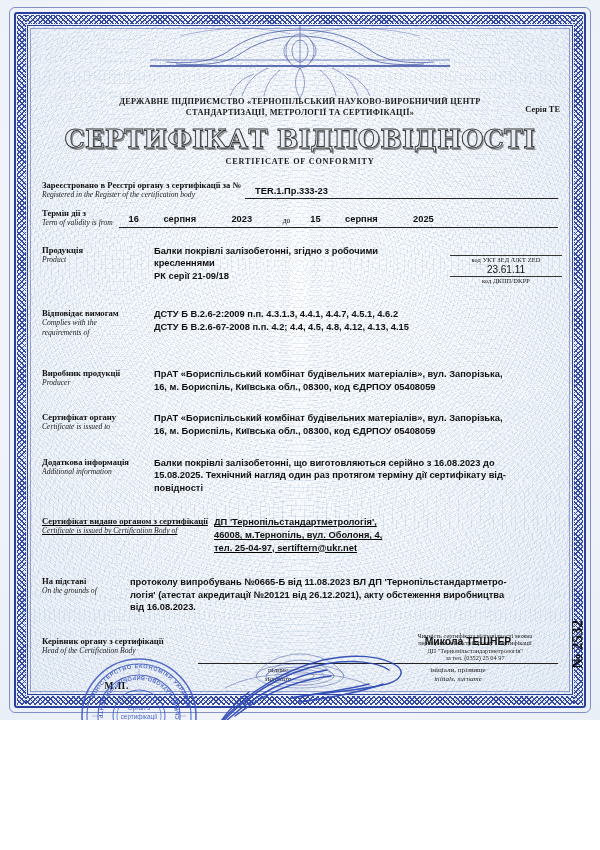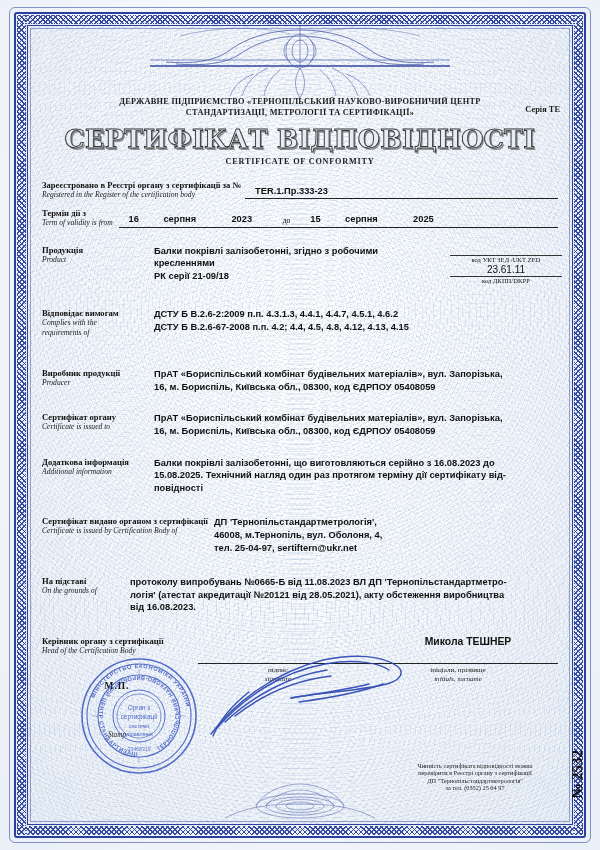--- a/index.html
+++ b/index.html
@@ -3,21 +3,21 @@
 <meta charset="utf-8">
 <style>
   html,body{margin:0;padding:0;}
   body{
     width:600px;height:850px;overflow:hidden;
     background:#ffffff;
     font-family:"Liberation Serif", serif;
     -webkit-font-smoothing:antialiased;
   }
   .page{
-    position:relative;width:600px;height:850px;
+    position:relative;width:600px;height:720px;
     background:
       radial-gradient(ellipse at 50% 40%, #ffffff 0%, #f4f7fb 55%, #e9eff7 100%);
     overflow:hidden;
   }
   
   .guilloche{
     position:absolute;inset:18px;
     background-image:
       repeating-radial-gradient(circle at 50% 36%, rgba(120,150,190,.16) 0 .6px, rgba(255,255,255,0) .6px 3.6px),
       repeating-radial-gradient(circle at 18% 72%, rgba(120,150,190,.12) 0 .5px, rgba(255,255,255,0) .5px 4.4px),
@@ -311,40 +311,40 @@
         <div class="lbl-ua">Додаткова інформація</div>
         <div class="lbl-en">Additional information</div>
       </div>
       <div class="right">
         <div class="val">Балки покрівлі залізобетонні, що виготовляються серійно з 16.08.2023 до</div>
         <div class="val">15.08.2025. Технічний нагляд один раз протягом терміну дії сертифікату від-</div>
         <div class="val">повідності</div>
       </div>
     </div>
 
-    <div class="block" style="margin-top:22px;">
+    <div class="block" style="margin-top:22px;text-decoration:underline;">
       <div class="left" style="width:172px;flex:0 0 172px;">
         <div class="lbl-ua">Сертифікат видано органом з сертифікації</div>
         <div class="lbl-en">Certificate is issued by Certification Body of</div>
       </div>
       <div class="right">
         <div class="val">ДП 'Тернопільстандартметрологія',</div>
         <div class="val">46008, м.Тернопіль, вул. Оболоня, 4,</div>
         <div class="val">тел. 25-04-97, sertiftern@ukr.net</div>
       </div>
     </div>
 
     <div class="block" style="margin-top:22px;">
       <div class="left" style="width:88px;flex:0 0 88px;">
         <div class="lbl-ua">На підставі</div>
         <div class="lbl-en">On the grounds of</div>
       </div>
       <div class="right">
         <div class="val">протоколу випробувань №0665-Б від 11.08.2023 ВЛ ДП 'Тернопільстандартметро-</div>
-        <div class="val">логія' (атестат акредитації №20121 від 28.05.2021), акту обстеження виробництва</div>
+        <div class="val">логія' (атестат акредитації №20121 від 26.12.2021), акту обстеження виробництва</div>
         <div class="val">від 16.08.2023.</div>
       </div>
     </div>
 
     <div class="signrow">
       <div class="sig-left">
         <div class="lbl-ua">Керівник органу з сертифікації</div>
         <div class="lbl-en">Head of the Certification Body</div>
         <div class="mp">М.П.</div>
         <div class="mp-en">Stamp</div>

